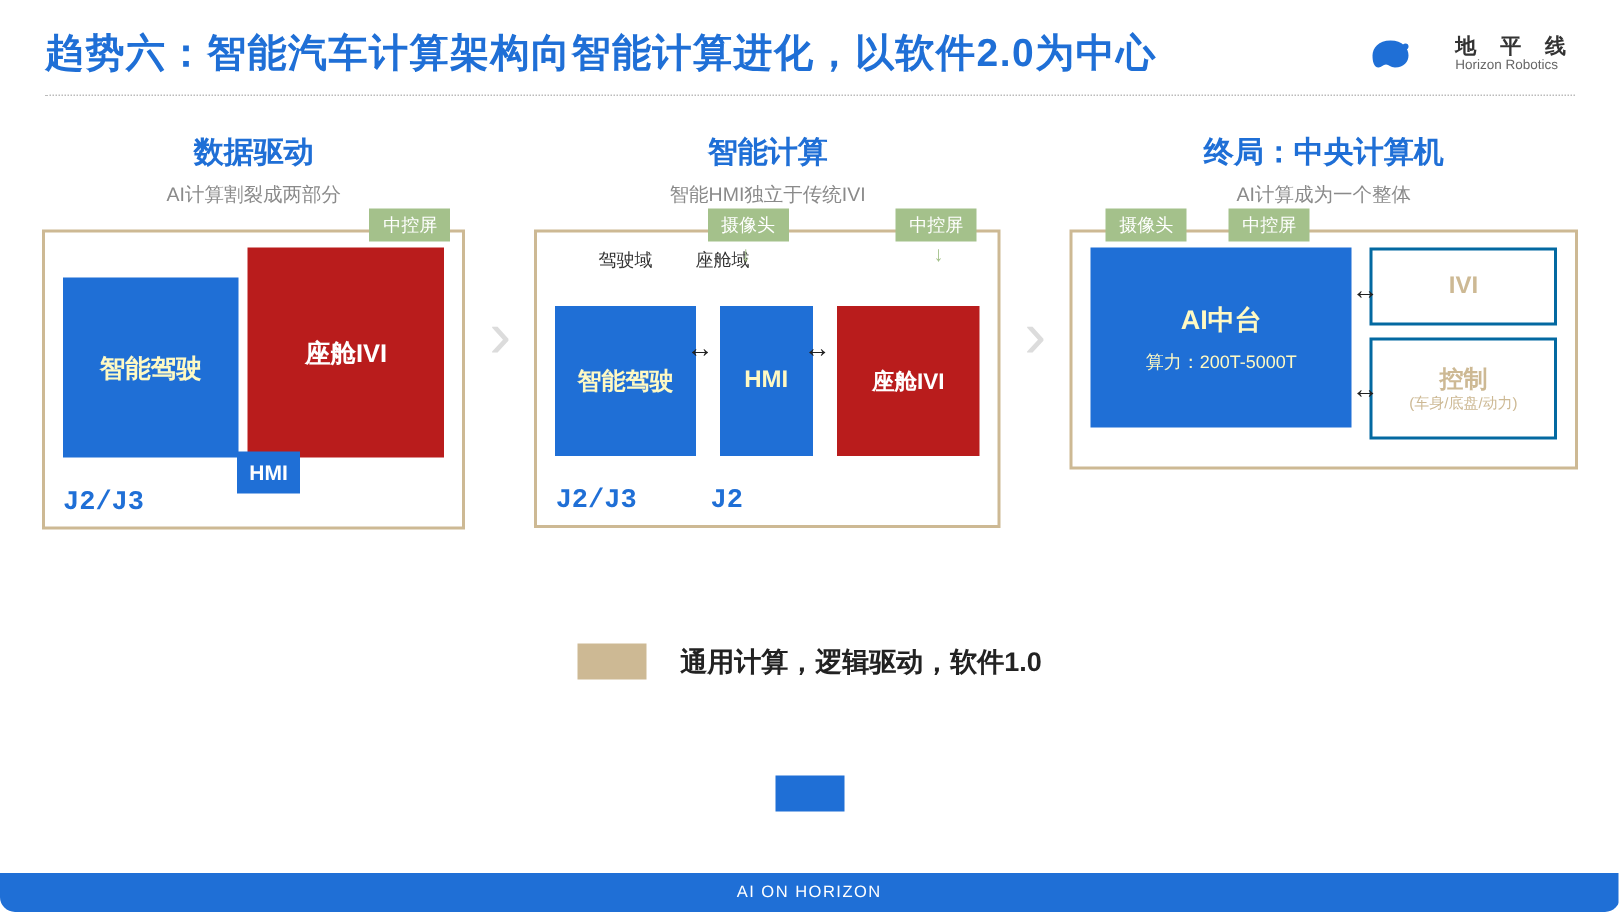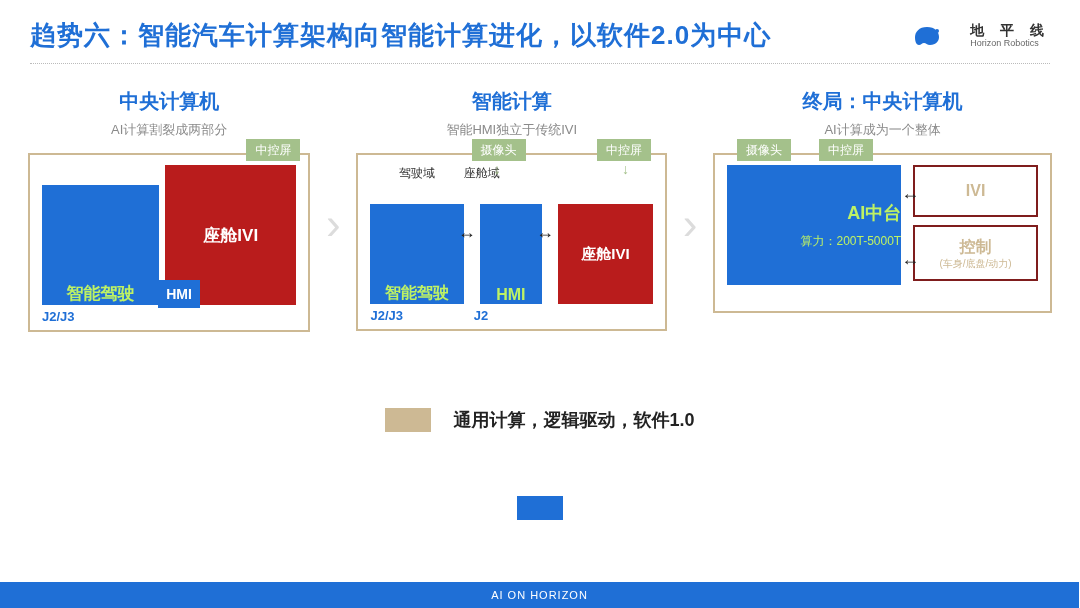--- a/index.html
+++ b/index.html
@@ -1,41 +1,41 @@
 <!DOCTYPE html>
 <html><head>
 <meta charset="utf-8">
 <style>
   * { box-sizing: border-box; margin: 0; padding: 0; }
   html, body { width: 1080px; height: 608px; font-family: "Microsoft YaHei", "PingFang SC", sans-serif; background:#fff; color:#222; }
-  .slide { width:1080px; height:608px; position:relative; overflow:hidden; }
+  .slide { width:1080px; height:608px; position:relative; overflow:hidden;border-radius:10px; }
   .title-row { display:flex; align-items:center; justify-content:space-between; padding:18px 30px 6px 30px; }
   .title { font-size:26px; font-weight:700; color:#1f6fd6; letter-spacing:1px; }
   .brand { display:flex; align-items:center; gap:25px; color:#333; }
   .brand-icon svg { display:block; }
   .brand-text { display:flex; flex-direction:column; line-height:1; }
   .brand-cn { font-size:14px; letter-spacing:6px; font-weight:600; color:#333; }
   .brand-en { font-size:9px; color:#666; margin-top:2px; }
   .hr { border-top:1px dotted #bbb; margin:4px 30px 0 30px; }
 
   .columns { display:flex; gap:12px; padding:24px 28px 0 28px; align-items:flex-start; }
   .col { flex:1; display:flex; flex-direction:column; align-items:center; }
   .col.mid { flex:1.1; }
   .col.right { flex:1.2; }
   .col-title { font-size:20px; font-weight:700; color:#1f6fd6; }
   .col-sub { font-size:13px; color:#8a8a8a; margin-top:6px; }
   .panel { margin-top:14px; border:2px solid #cdb994; padding:10px 12px 6px 12px; width:100%; position:relative; }
   .panel-row { display:flex; align-items:flex-end; height:140px; gap:6px; position:relative; }
-  .chip-label { font-size:13px; color:#1f6fd6; font-weight:700; margin-top:4px; text-align:left; width:100%; }
-
-  
-  .blue { background:#1f6fd6; color:#bef264; display:flex; align-items:flex-end; justify-content:center; font-weight:700; }
+  .chip-label { font-size:18px; color:#1f6fd6; font-weight:700; margin-top:20px; text-align:left; width:100%;font-family:Liberation Mono, monospace; }
+
+  
+  .blue { background:#1f6fd6; color:#fef9c3; display:flex; align-items:center; justify-content:center; font-weight:700; }
   .tan  { background:#b91c1c; color:#fff; display:flex; align-items:center; justify-content:center; font-weight:700; }
   .green{ background:#a4c18b; color:#fff; display:flex; align-items:center; justify-content:center; font-size:12px; }
-  .tan-border { border:2px solid #7f1d1d; color:#cdb994; background:#fff; display:flex; align-items:center; justify-content:center; font-weight:700; }
+  .tan-border { border:2px solid #0369a1; color:#cdb994; background:#fff; display:flex; align-items:center; justify-content:center; font-weight:700; }
 
   
   .p1-drive { width:46%; height:120px; font-size:17px; }
   .p1-ivi   { flex:1; height:140px; font-size:17px; position:relative; }
   .p1-ctrl  { position:absolute; top:-16px; right:8px; width:54px; height:22px; }
   .p1-arrowdown { position:absolute; top:6px; right:30px; color:#a4c18b; font-size:14px; font-weight:900; }
   .p1-hmi   { position:absolute; left:46%; bottom:22px; width:42px; height:28px; background:#1f6fd6; color:#fff; font-size:14px; font-weight:700; display:flex; align-items:center; justify-content:center; }
 
   
   .chev { width:22px; height:160px; margin-top:56px; display:flex; align-items:center; justify-content:center; color:#dcdcdc; font-size:44px; }
@@ -60,21 +60,21 @@
   .p2-chips span:nth-child(2) { margin-left:10px; }
 
   
   .p3 { width:100%; position:relative; }
   .p3-row { display:flex; align-items:flex-start; height:140px; gap:12px; position:relative; }
   .p3-ai { width:56%; height:120px; flex-direction:column; }
   .p3-ai .line1 { font-size:18px; }
   .p3-ai .line2 { font-size:12px; font-weight:400; margin-top:8px; }
   .p3-side { flex:1; display:flex; flex-direction:column; gap:8px; }
   .p3-ivi { height:52px; font-size:16px; }
-  .p3-ctrl { height:56px; flex-direction:column; }
+  .p3-ctrl { height:68px; flex-direction:column; }
   .p3-ctrl .l1 { font-size:16px; }
   .p3-ctrl .l2 { font-size:10px; font-weight:400; line-height:1.1; }
   .p3-cam  { position:absolute; top:-16px; left:22px; width:54px; height:22px; }
   .p3-scr  { position:absolute; top:-16px; left:104px; width:54px; height:22px; }
   .p3-arr-cam { left:44px; }
   .p3-arr-scr { left:126px; }
   .p3-hconn { position:absolute; left:56%; color:#222; font-size:18px; font-weight:900; }
   .p3-hconn.top { top:18px; }
   .p3-hconn.bot { top:84px; }
 
@@ -105,21 +105,21 @@
         <span class="brand-cn">地 平 线</span>
         <span class="brand-en">Horizon Robotics</span>
       </span>
     </div>
   </div>
   <div class="hr"></div>
 
   <div class="columns">
 
     <div class="col">
-      <div class="col-title">中央计算机</div>
+      <div class="col-title">数据驱动</div>
       <div class="col-sub">AI计算割裂成两部分</div>
       <div class="panel">
         <div class="green p1-ctrl">中控屏</div>
         <div class="p1-arrowdown">↓</div>
         <div class="panel-row">
           <div class="blue p1-drive">智能驾驶</div>
           <div class="tan p1-ivi">座舱IVI</div>
         </div>
         <div class="p1-hmi">HMI</div>
         <div class="chip-label">J2/J3</div>

